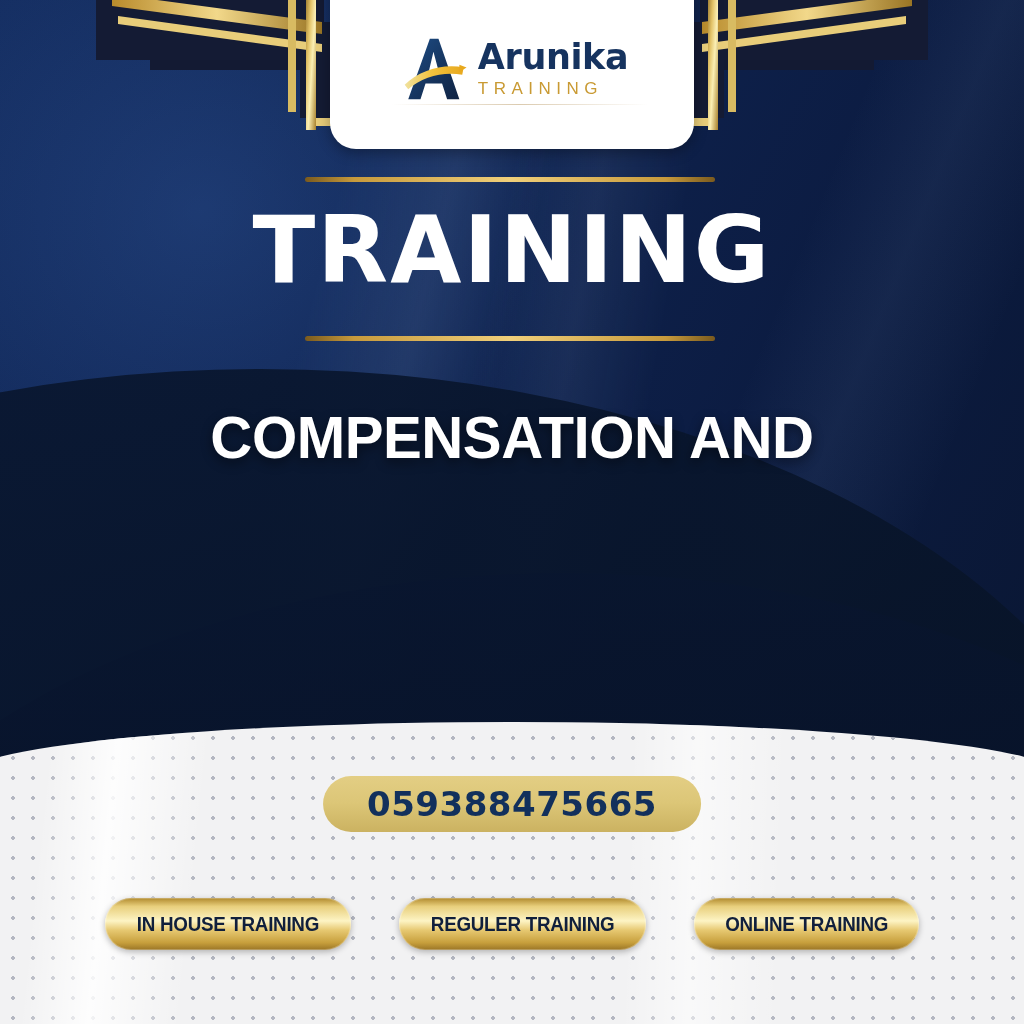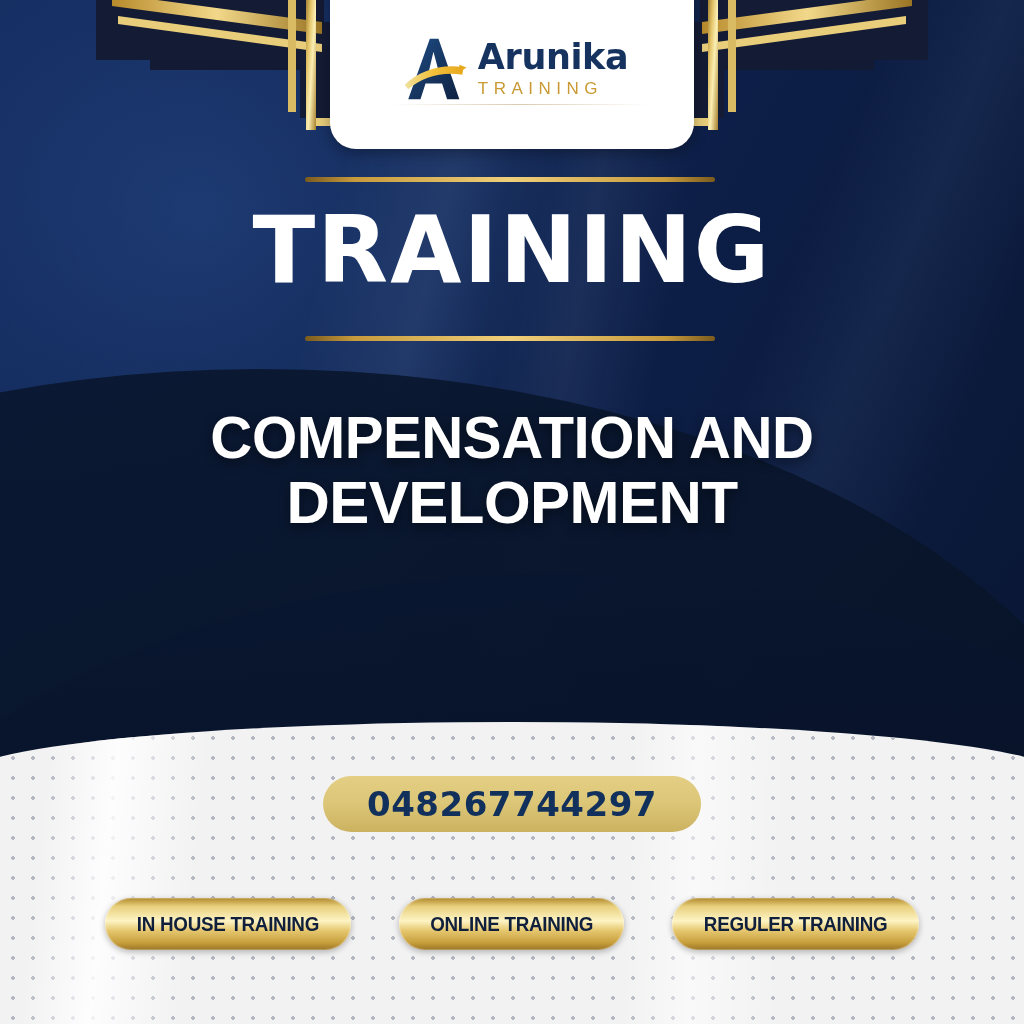--- a/index.html
+++ b/index.html
@@ -223,35 +223,34 @@
     </div>
     <div class="logo-rule"></div>
   </div>
 
   <div class="gold-rule top"></div>
   <div class="training">TRAINING</div>
   <div class="gold-rule bottom"></div>
 
   <div class="headline">
     <span class="hl-1">COMPENSATION AND</span>
-    <span class="hl-3">DEVELOPMENT</span>
   </div>
 
   <div class="band">
     <div class="band-dots"></div>
     <div class="band-sheen"></div>
   </div>
 
-  <div class="phone">048267744297</div>
+  <div class="phone">059388475665</div>
 
   <div class="btn-row">
     <div class="btn">
       <span>IN HOUSE TRAINING</span>
     </div>
     <div class="btn">
+      <span>REGULER TRAINING</span>
+    </div>
+    <div class="btn">
       <span>ONLINE TRAINING</span>
     </div>
-    <div class="btn">
-      <span>REGULER TRAINING</span>
-    </div>
   </div>
 
 </div>
 
 </body></html>

